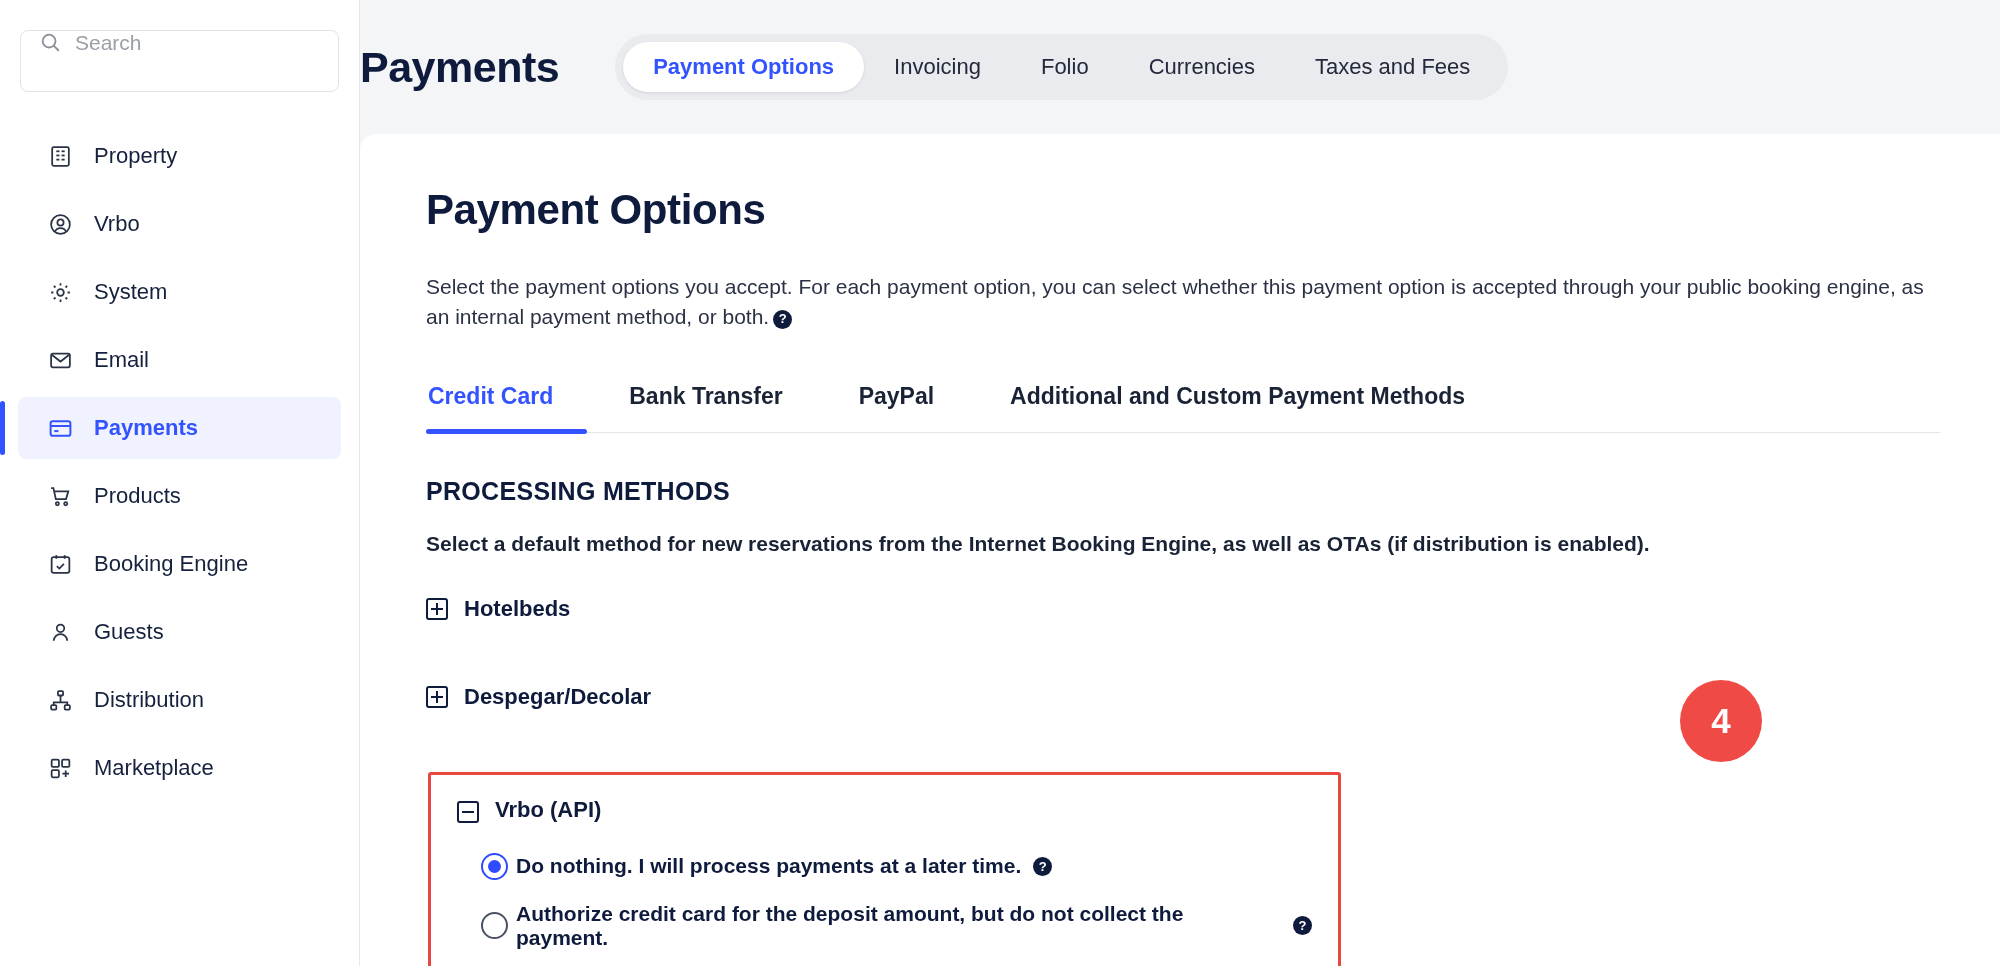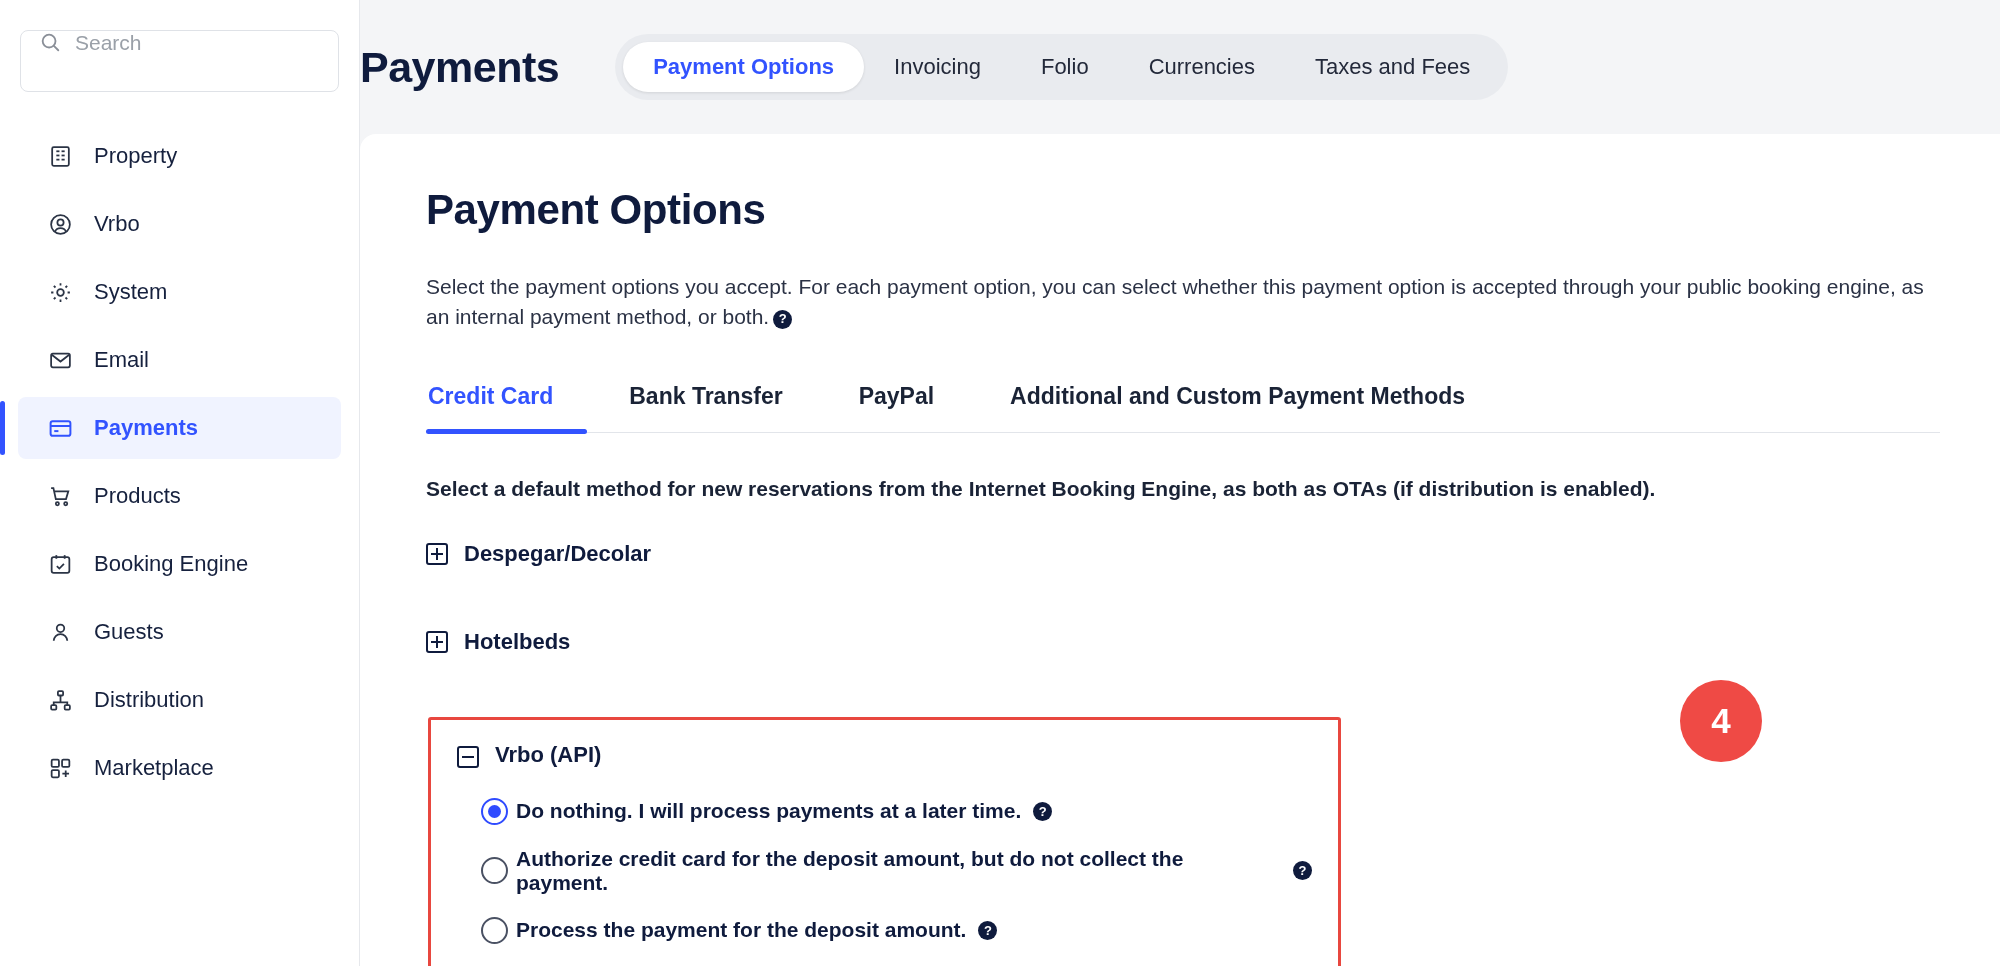--- a/index.html
+++ b/index.html
@@ -459,30 +459,31 @@
         <span>Select the payment options you accept. For each payment option, you can select whether this payment option is accepted through your public booking engine, as an internal payment method, or both.</span><span class="help-dot">?</span>
       </p>
 
       <div class="subtabs">
         <div class="subtab active">Credit Card</div>
         <div class="subtab">Bank Transfer</div>
         <div class="subtab">PayPal</div>
         <div class="subtab">Additional and Custom Payment Methods</div>
       </div>
 
-      <div class="proc-sub">Select a default method for new reservations from the Internet Booking Engine, as both as OTAs (if distribution is enabled).</div>
+      <div class="proc-head">PROCESSING METHODS</div>
+      <div class="proc-sub">Select a default method for new reservations from the Internet Booking Engine, as well as OTAs (if distribution is enabled).</div>
+
+      <div class="acc-row">
+        <span class="pm-box plus"></span>
+        <span>Hotelbeds</span>
+      </div>
 
       <div class="acc-row">
         <span class="pm-box plus"></span>
         <span>Despegar/Decolar</span>
-      </div>
-
-      <div class="acc-row">
-        <span class="pm-box plus"></span>
-        <span>Hotelbeds</span>
       </div>
 
       <div class="hl-panel">
         <div class="acc-row">
           <span class="pm-box"></span>
           <span>Vrbo (API)</span>
         </div>
 
         <div class="radio-row">
           <span class="radio checked"></span>

